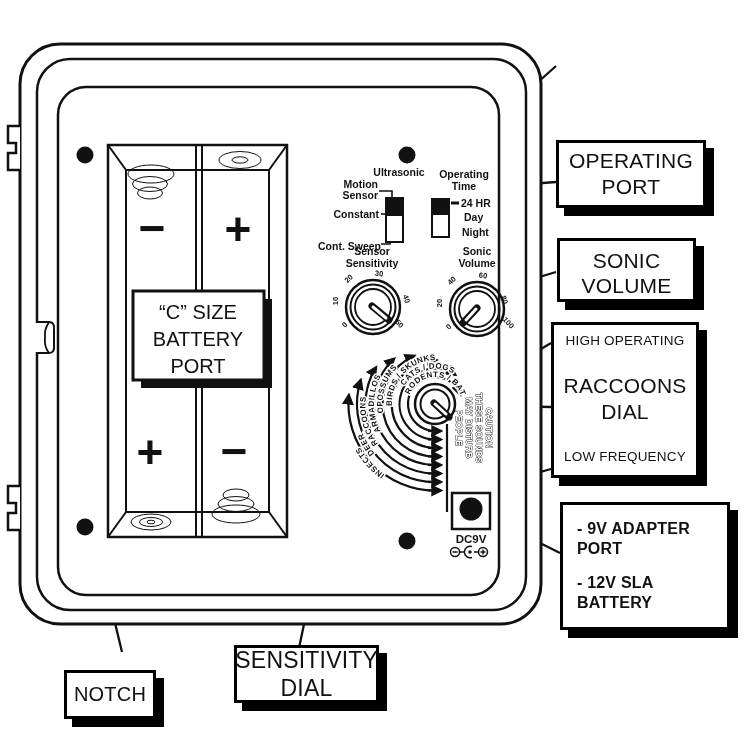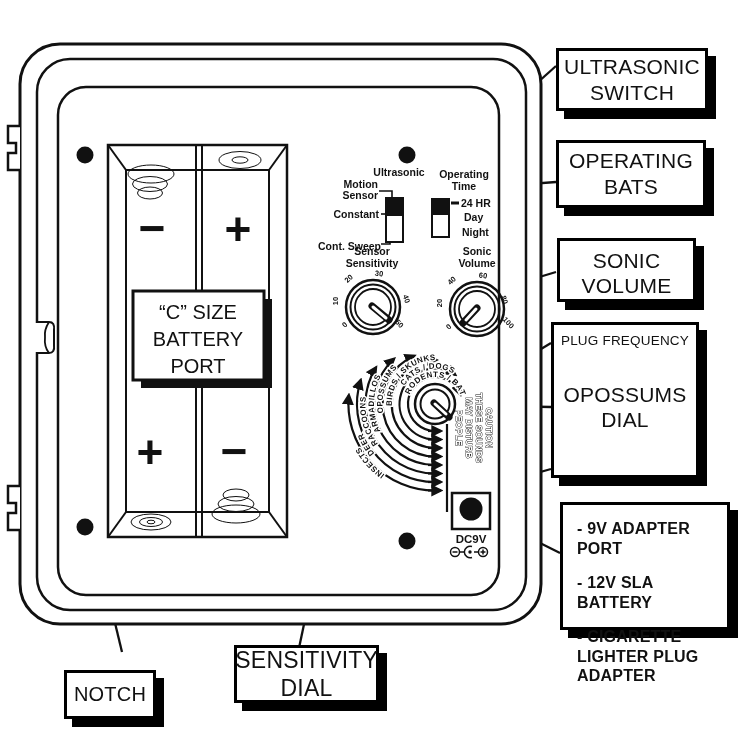--- a/index.html
+++ b/index.html
@@ -231,41 +231,38 @@
       <path d="M472,546.5 A5.8,5.8 0 1 0 472,557.5"></path>
       <circle cx="470" cy="552" r="1.7" fill="#111" stroke="none"></circle>
       <line x1="474" y1="552" x2="478.5" y2="552"></line>
       <circle cx="483" cy="552" r="4.5"></circle>
       <line x1="480.5" y1="552" x2="485.5" y2="552"></line>
       <line x1="483" y1="549.5" x2="483" y2="554.5"></line>
     </g>
   </g>
 </svg>
 
-<div class="callout" style="left:556px;top:48px;width:152px;height:63px;">
-  <span>ULTRASONIC SWITCH</span>
-</div>
 
 <div class="callout" style="left:556px;top:140px;width:150px;height:68px;">
-  <span>OPERATING BATS</span>
+  <span>OPERATING PORT</span>
 </div>
 
 <div class="callout" style="left:557px;top:238px;width:139px;height:64px;align-items:flex-end;">
   <span>SONIC VOLUME</span>
 </div>
 
 <div class="callout freqbox" style="left:551px;top:322px;width:148px;height:156px;padding:8px 2px 10px 2px;">
-  <div class="small">PLUG FREQUENCY</div>
-  <div class="big">OPOSSUMS DIAL</div>
+  <div class="small">HIGH OPERATING</div>
+  <div class="big">RACCOONS DIAL</div>
+  <div class="small">LOW FREQUENCY</div>
 </div>
 
 <div class="callout powerbox" style="left:560px;top:502px;width:170px;height:128px;">
   <div>- 9V ADAPTER PORT</div>
   <div>- 12V SLA BATTERY</div>
-  <div>- CIGARETTE LIGHTER PLUG ADAPTER</div>
 </div>
 
 <div class="callout" style="left:64px;top:650px;width:92px;height:49px;font-size:20px;margin-top:20px;">
   <span>NOTCH</span>
 </div>
 
 <div class="callout" style="left:234px;top:645px;width:145px;height:58px;font-size:23px;">
   <span>SENSITIVITY DIAL</span>
 </div>
 

